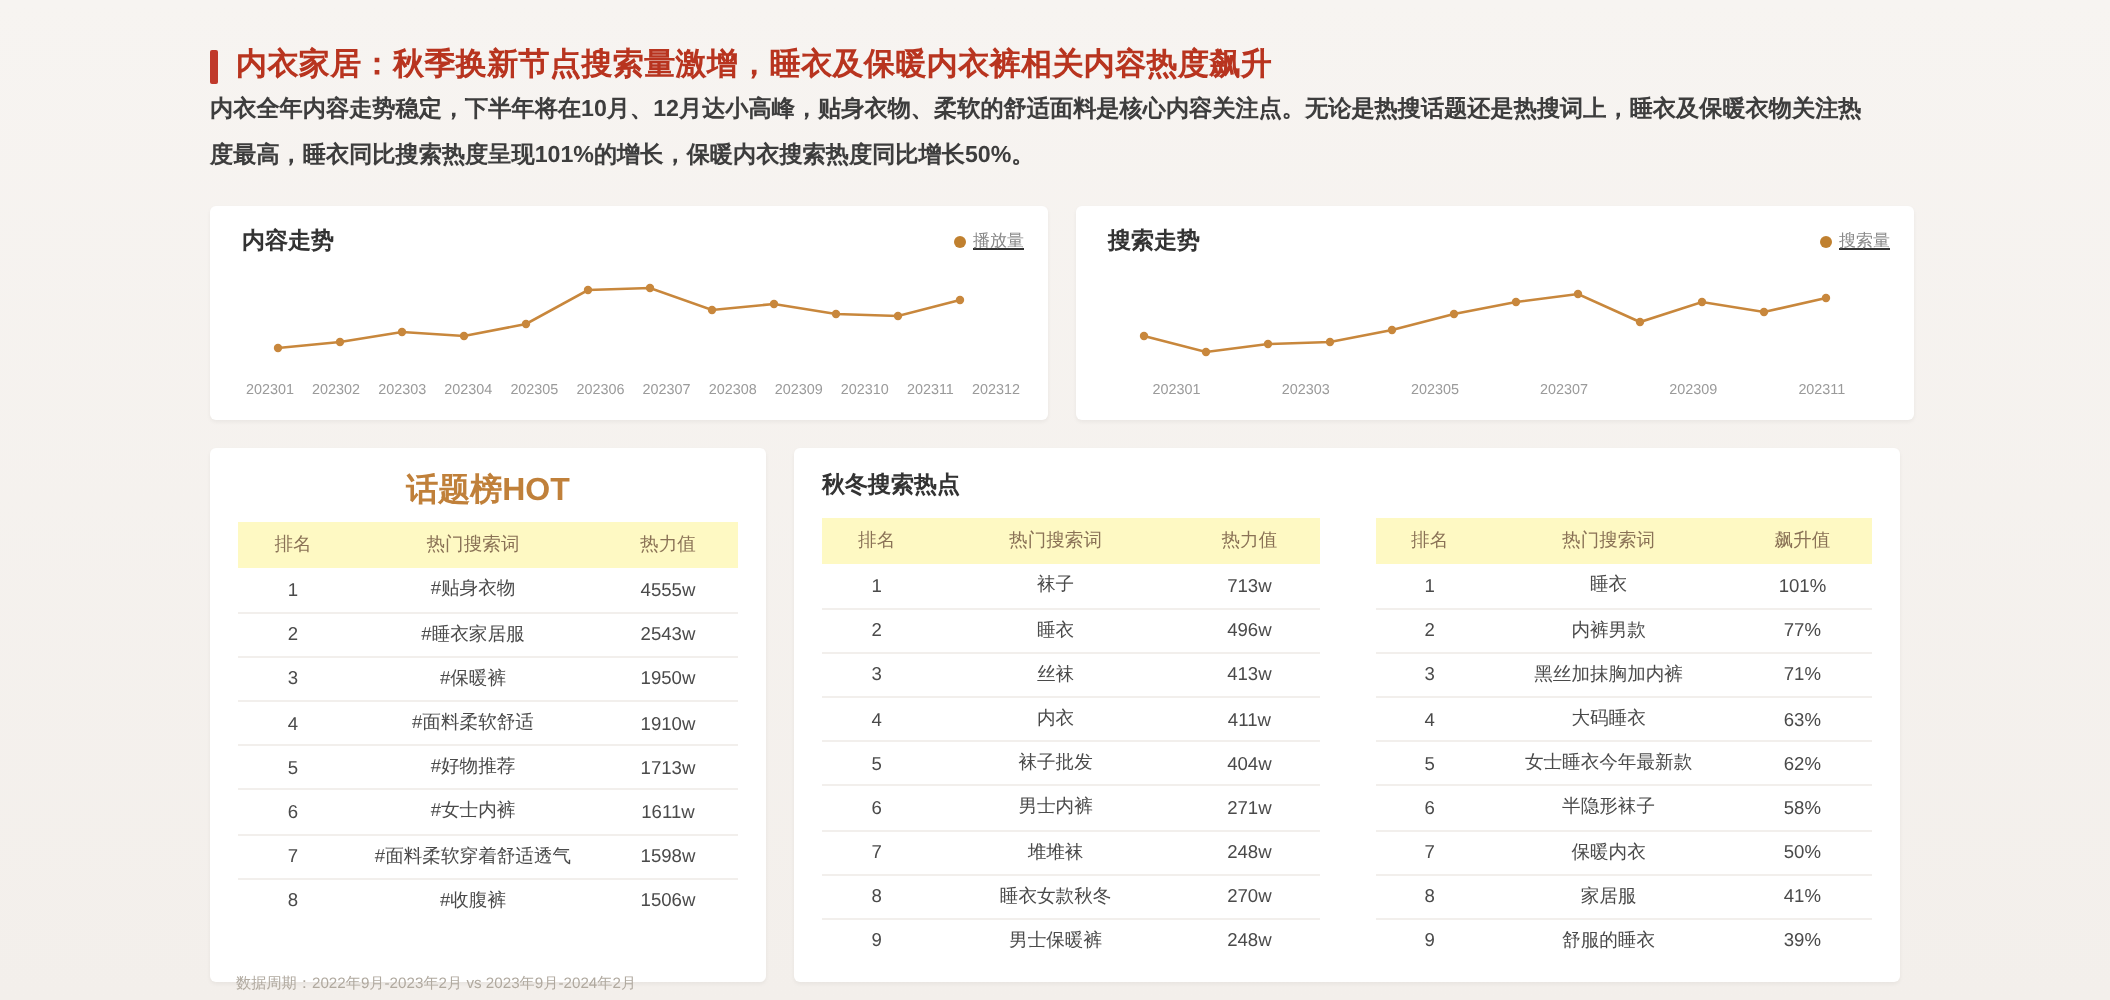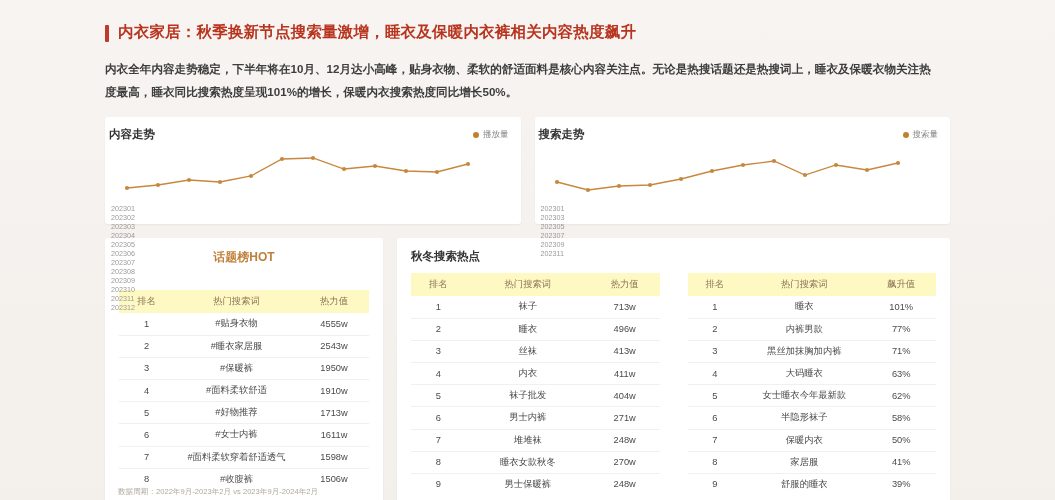--- a/index.html
+++ b/index.html
@@ -19,21 +19,21 @@
   }
   .content {
     position: absolute;
     left: 105px; top: 22px;
     width: 845px;
   }
   .title-row {
     display: flex;
     align-items: center;
     gap: 9px;
-    margin-bottom: 14px;
+    margin-bottom: 0;
   }
   .title-bar {
     width: 4px; height: 17px;
     background: #c0392b;
     border-radius: 1px;
     margin-top: 1px;
   }
   .title-text {
     font-size: 15.5px;
     font-weight: bold;
@@ -51,53 +51,52 @@
   .charts-row {
     display: flex;
     gap: 14px;
     margin-bottom: 14px;
   }
   .card {
     background: #ffffff;
     border-radius: 3px;
     box-shadow: 0 1px 2px rgba(0,0,0,0.05);
   }
-  .chart-card { width: 493px; height: 107px; padding: 10px 12px 6px 4px; position: relative; }
+  .chart-card { width: 493px; height: 107px; padding: 10px 12px 6px 16px; position: relative; }
   .chart-head {
     display: flex; justify-content: space-between; align-items: center;
     margin-bottom: 2px;
   }
   .chart-title { font-size: 11.5px; color: #333; font-weight: bold;}
-  .legend { display: flex; align-items: center; gap: 4px; }
+  .legend { display: flex; align-items: center; gap: 4px; text-decoration: underline; }
   .legend-dot { width: 6px; height: 6px; border-radius: 50%; background: #c0802f; display:inline-block;}
   .legend-label { font-size: 8.5px; color: #888; }
   .chart-svg { display: block; }
   .axis-labels {
     display: flex; justify-content: space-between;
     font-size: 7.2px; color: #9a9a9a;
     padding: 0 2px;
-    flex-direction: column;
   }
   .axis-labels.sparse { justify-content: space-around; }
   .tables-row { display: flex; gap: 14px; }
   .table-card { padding: 11px 0 10px 0; }
   .table-card.left { width: 278px; }
   .table-card.right { width: 553px; }
   .table-card-title {
     font-size: 11.5px; font-weight: bold; color: #333;
     padding: 0 14px 9px 14px;
   }
   .tabs-wrap { display: flex; }
   .tbl-block { flex: 1; padding: 0 14px; }
   .tbl-head-label {
     text-align: center;
-    font-size: 12px;
+    font-size: 16px;
     color: #c0803a;
     font-weight: bold;
-    padding-bottom: 24px;
+    padding-bottom: 5px;
   }
   table { width: 100%; border-collapse: collapse; }
   thead th {
     background: #fef9c3;
     font-size: 9.3px;
     color: #8a7256;
     font-weight: normal;
     padding: 5px 2px;
     text-align: center;
   }

